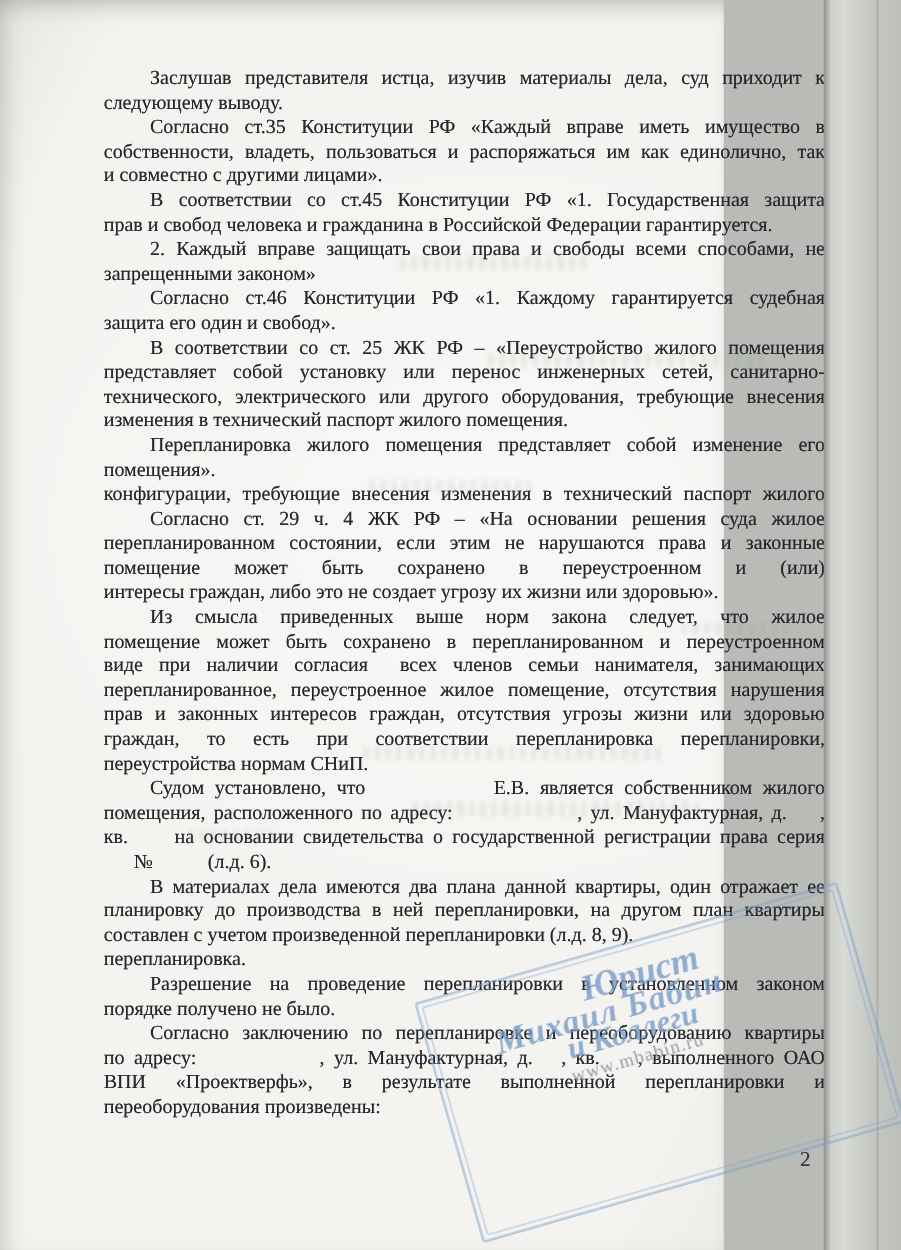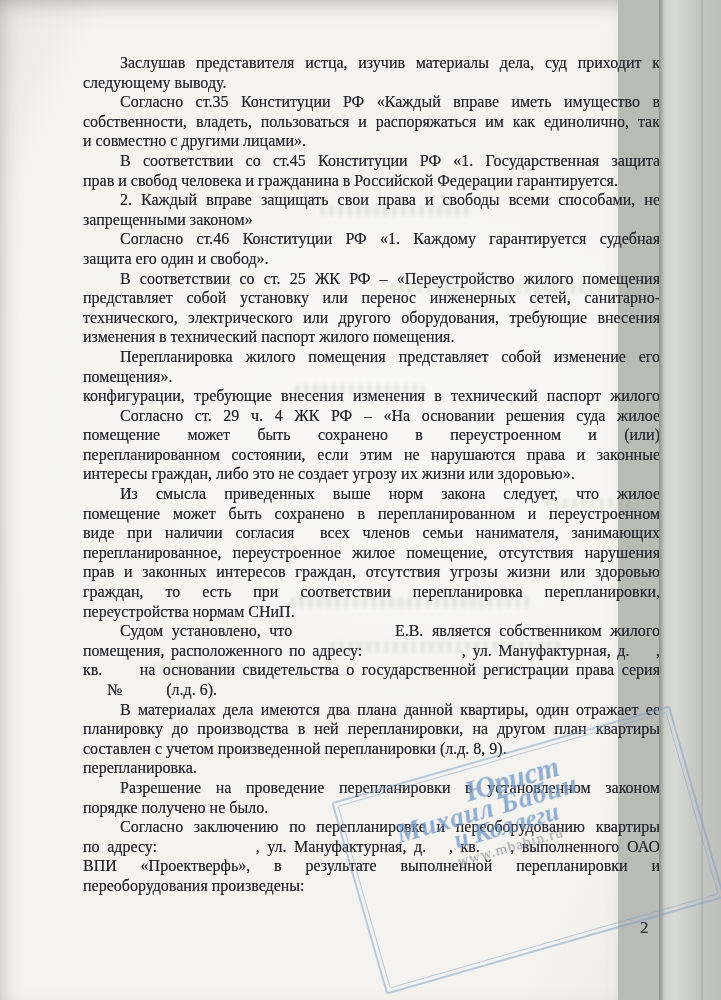--- a/index.html
+++ b/index.html
@@ -12,21 +12,20 @@
 
   
   .paper{
     position:absolute;left:0;top:0;width:579px;height:1000px;
     background:
       radial-gradient(120% 55% at 68% 42%, rgba(255,255,255,.45), rgba(255,255,255,0) 70%),
       linear-gradient(115deg,#e7e6e2 0%,#f4f3f0 10%,#f4f3f0 90%,#eeede9 100%);
     box-shadow:
       inset 0 14px 20px -12px rgba(135,135,130,.55),
       inset 14px 0 22px -14px rgba(135,135,130,.45);
-    padding-left: 39px;
   }
 
   
   .scanner-band{
     position:absolute;left:659px;top:0;width:62px;height:1000px;
     background:linear-gradient(90deg,#8e908b 0px,#cfd1cd 6px,#d8dad6 16px,#c6c8c4 36px,#bdbfbb 62px);
   }
   .scanner-band::after{
     content:"";position:absolute;left:42px;top:0;width:2px;height:100%;
     background:rgba(100,102,98,.18);
@@ -116,22 +115,22 @@
           <div class="line">технического, электрического или другого оборудования, требующие внесения</div>
           <div class="line last">изменения в технический паспорт жилого помещения.</div>
         </div>
         <div class="para">
           <div class="line first">Перепланировка жилого помещения представляет собой изменение его</div>
           <div class="line last">помещения».</div>
           <div class="line">конфигурации, требующие внесения изменения в технический паспорт жилого</div>
         </div>
         <div class="para">
           <div class="line first">Согласно ст. 29 ч. 4 ЖК РФ – «На основании решения суда жилое</div>
+          <div class="line">перепланированном состоянии, если этим не нарушаются права и законные</div>
           <div class="line">помещение может быть сохранено в переустроенном и (или)</div>
-          <div class="line">перепланированном состоянии, если этим не нарушаются права и законные</div>
           <div class="line last">интересы граждан, либо это не создает угрозу их жизни или здоровью».</div>
         </div>
         <div class="para">
           <div class="line first">Из смысла приведенных выше норм закона следует, что жилое</div>
           <div class="line">помещение может быть сохранено в перепланированном и переустроенном</div>
           <div class="line">виде при наличии согласия &nbsp;всех членов семьи нанимателя, занимающих</div>
           <div class="line">перепланированное, переустроенное жилое помещение, отсутствия нарушения</div>
           <div class="line">прав и законных интересов граждан, отсутствия угрозы жизни или здоровью</div>
           <div class="line">граждан, то есть при соответствии перепланировка перепланировки,</div>
           <div class="line last">переустройства нормам СНиП.</div>

